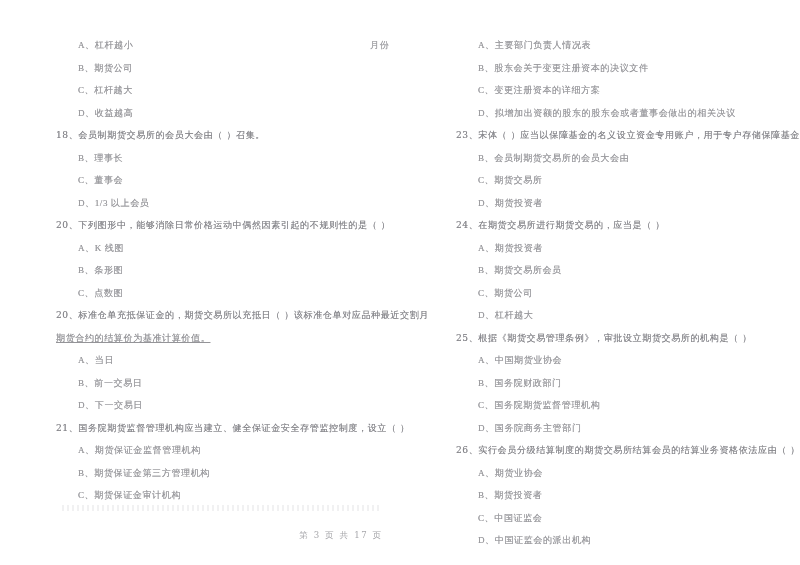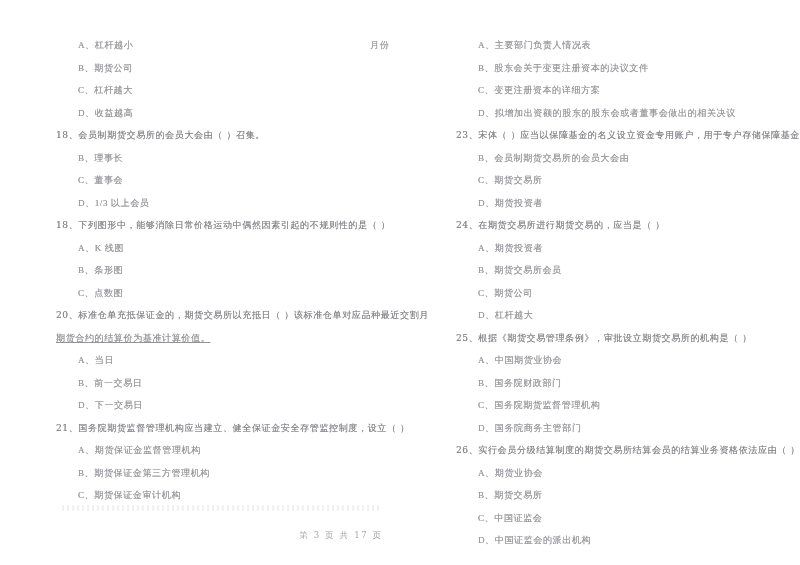--- a/index.html
+++ b/index.html
@@ -120,21 +120,21 @@
 
     <div class="col col-left" id="col-left">
         <div class="line opt">A、杠杆越小</div>
         <div class="line opt">B、期货公司</div>
         <div class="line opt">C、杠杆越大</div>
         <div class="line opt">D、收益越高</div>
         <div class="line q">18、会员制期货交易所的会员大会由（     ）召集。</div>
         <div class="line opt">B、理事长</div>
         <div class="line opt">C、董事会</div>
         <div class="line opt">D、1/3 以上会员</div>
-        <div class="line q">18、下列图形中，能够消除日常价格运动中偶然因素引起的不规则性的是（     ）</div>
+        <div class="line q">20、下列图形中，能够消除日常价格运动中偶然因素引起的不规则性的是（     ）</div>
         <div class="line opt">A、K 线图</div>
         <div class="line opt">B、条形图</div>
         <div class="line opt">C、点数图</div>
         <div class="line q">20、标准仓单充抵保证金的，期货交易所以充抵日（     ）该标准仓单对应品种最近交割月</div>
         <div class="line q-cont">期货合约的结算价为基准计算价值。</div>
         <div class="line opt">A、当日</div>
         <div class="line opt">B、前一交易日</div>
         <div class="line opt">D、下一交易日</div>
         <div class="line q">21、国务院期货监督管理机构应当建立、健全保证金安全存管监控制度，设立（     ）</div>
         <div class="line opt">A、期货保证金监督管理机构</div>
@@ -156,21 +156,21 @@
         <div class="line opt">B、期货交易所会员</div>
         <div class="line opt">C、期货公司</div>
         <div class="line opt">D、杠杆越大</div>
         <div class="line q"><span class="bleed">月份</span>25、根据《期货交易管理条例》，审批设立期货交易所的机构是（     ）</div>
         <div class="line opt">A、中国期货业协会</div>
         <div class="line opt">B、国务院财政部门</div>
         <div class="line opt">C、国务院期货监督管理机构</div>
         <div class="line opt">D、国务院商务主管部门</div>
         <div class="line q">26、实行会员分级结算制度的期货交易所结算会员的结算业务资格依法应由（     ）批准。</div>
         <div class="line opt">A、期货业协会</div>
-        <div class="line opt">B、期货交易所</div>
+        <div class="line opt">B、期货投资者</div>
         <div class="line opt">C、中国证监会</div>
         <div class="line opt">D、中国证监会的派出机构</div>
       </div>
 
   </div>
 
   <div class="scan-smudge"></div>
 
   <div class="footer">第 3 页 共 17 页</div>
 

